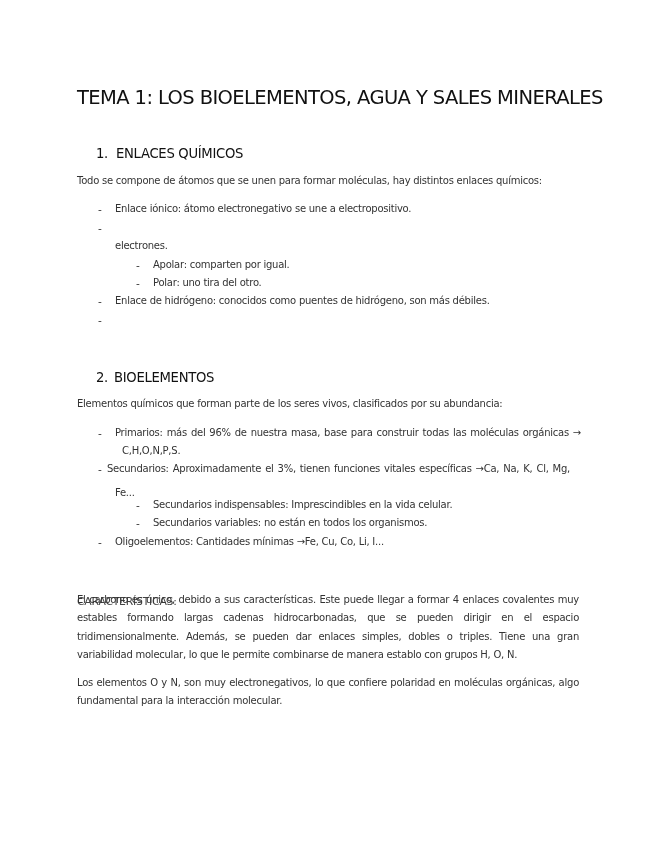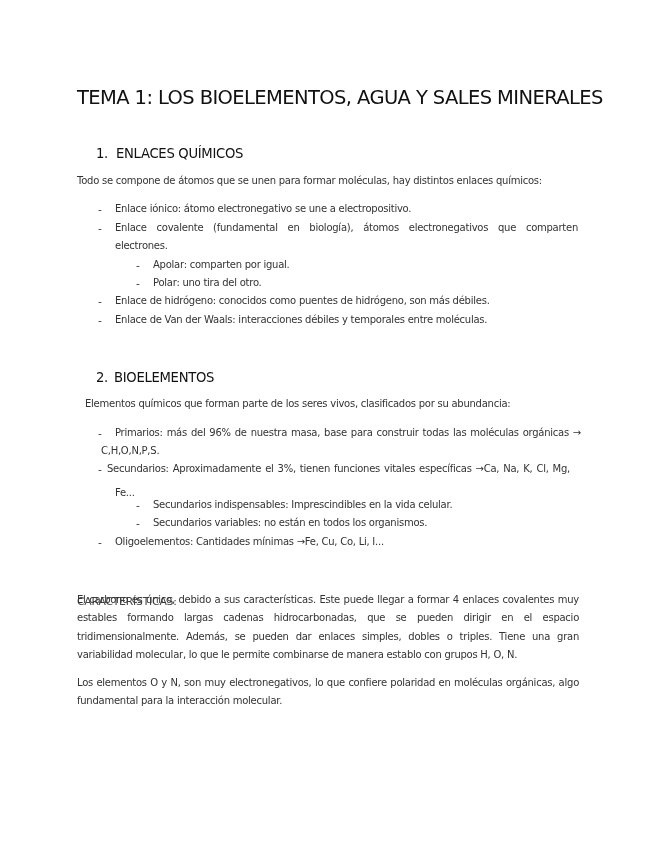--- a/index.html
+++ b/index.html
@@ -24,43 +24,41 @@
 
   <div class="h2" style="left:96px; top:146px;">
     <span class="num" style="width:20px;">1.</span><span>ENLACES QUÍMICOS</span>
   </div>
   <div class="txt" style="left:77px; top:175px;">Todo se compone de átomos que se unen para formar moléculas, hay distintos enlaces químicos:</div>
 
   <div class="dash" style="left:98px; top:203px;">-</div>
   <div class="txt" style="left:115px; top:203px;">Enlace iónico: átomo electronegativo se une a electropositivo.</div>
 
   <div class="dash" style="left:98px; top:222px;">-</div>
-  <div class="txt" style="left:115px; top:222px; width:463px; text-align:justify; text-align-last:justify; white-space:normal;">Enlace covalente (fundamental en biología), átomos electronegativos que comparten</div>
   <div class="txt" style="left:115px; top:240px;">electrones.</div>
 
   <div class="dash" style="left:136px; top:259px;">-</div>
   <div class="txt" style="left:153px; top:259px;">Apolar: comparten por igual.</div>
 
   <div class="dash" style="left:136px; top:277px;">-</div>
   <div class="txt" style="left:153px; top:277px;">Polar: uno tira del otro.</div>
 
   <div class="dash" style="left:98px; top:295px;">-</div>
   <div class="txt" style="left:115px; top:295px;">Enlace de hidrógeno: conocidos como puentes de hidrógeno, son más débiles.</div>
 
   <div class="dash" style="left:98px; top:314px;">-</div>
-  <div class="txt" style="left:115px; top:314px;">Enlace de Van der Waals: interacciones débiles y temporales entre moléculas.</div>
 
   <div class="h2" style="left:96px; top:370px;">
     <span class="num" style="width:18px;">2.</span><span>BIOELEMENTOS</span>
   </div>
-  <div class="txt" style="left:77px; top:398px;margin-left:8px;">Elementos químicos que forman parte de los seres vivos, clasificados por su abundancia:</div>
+  <div class="txt" style="left:77px; top:398px;">Elementos químicos que forman parte de los seres vivos, clasificados por su abundancia:</div>
 
   <div class="dash" style="left:98px; top:427px;">-</div>
   <div class="txt" style="left:115px; top:427px; width:466px; text-align:justify; text-align-last:justify; white-space:normal;">Primarios: más del 96% de nuestra masa, base para construir todas las moléculas orgánicas →</div>
-  <div class="txt" style="left:101px; top:445px;">C,H,O,N,P,S.</div>
+  <div class="txt" style="left:122px; top:445px;">C,H,O,N,P,S.</div>
 
   <div class="dash" style="left:98px; top:463px;">-</div>
   <div class="txt" style="left:107px; top:463px; width:463px; text-align:justify; text-align-last:justify; white-space:normal;">Secundarios: Aproximadamente el 3%, tienen funciones vitales específicas →Ca, Na, K, Cl, Mg,</div>
   <div class="txt" style="left:115px; top:481px;margin-top:6px;">Fe...</div>
 
   <div class="dash" style="left:136px; top:499px;">-</div>
   <div class="txt" style="left:153px; top:499px;">Secundarios indispensables: Imprescindibles en la vida celular.</div>
 
   <div class="dash" style="left:136px; top:517px;">-</div>
   <div class="txt" style="left:153px; top:517px;">Secundarios variables: no están en todos los organismos.</div>

